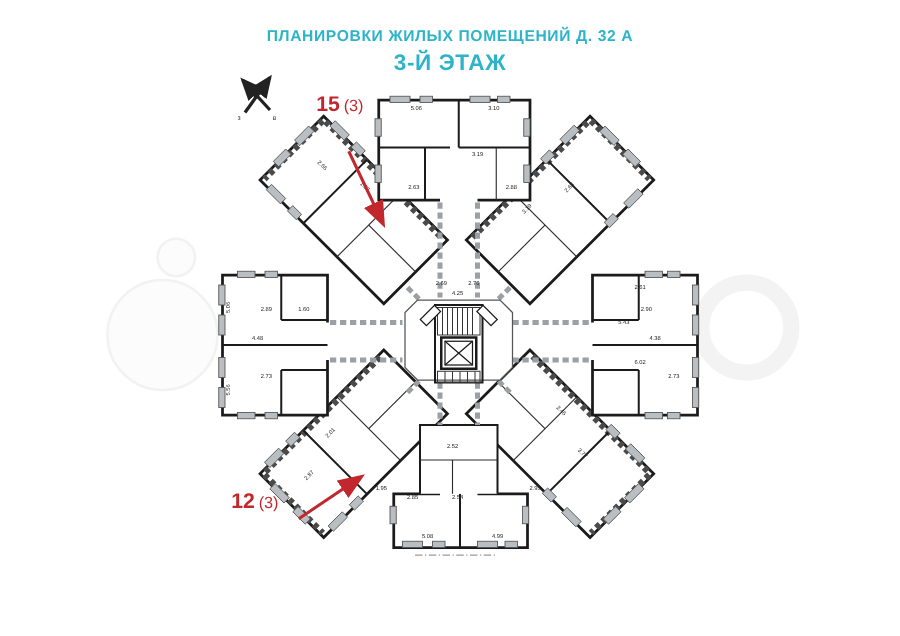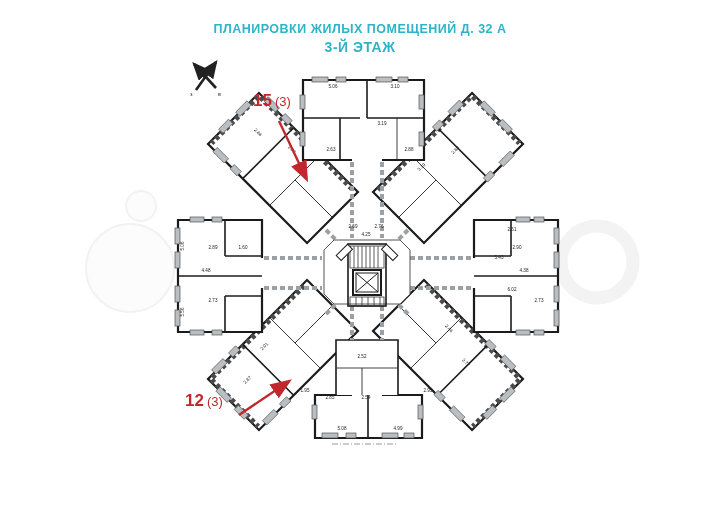--- a/index.html
+++ b/index.html
@@ -1,25 +1,25 @@
 <!DOCTYPE html>
 <html><head>
 <meta charset="utf-8">
 <style>
   html,body{margin:0;padding:0;background:#fff;}
   .stage{position:relative;width:720px;height:509px;background:#ffffff;overflow:hidden;
          font-family:"Liberation Sans", sans-serif;}
   .title{position:absolute;top:22px;left:0;width:720px;text-align:center;
          color:#2db4c8;font-weight:bold;font-size:12.5px;letter-spacing:.5px;line-height:1.25;}
-  .title .l2{font-size:14px;margin-top:1px;}
+  .title .l2{font-size:18px;margin-top:1px;}
   .plan-svg{position:absolute;left:0;top:0;}
   .ann{position:absolute;color:#c1272d;white-space:nowrap;}
   .ann .big{font-size:17px;font-weight:bold;}
   .ann .small{font-size:13px;font-weight:normal;margin-left:3px;}
-  #ann-15{left:253px;top:91px;}
+  #ann-15{left:253px;top:74px;}
   #ann-12{left:185px;top:391px;}
   
   .wall{stroke:#1b1b1b;stroke-width:2.2;fill:none;}
   .wallf{stroke:#1b1b1b;stroke-width:2.2;fill:#ffffff;}
   .part{stroke:#1b1b1b;stroke-width:1.6;fill:none;}
   .thin{stroke:#2a2a2a;stroke-width:0.9;fill:none;}
   .hatch{stroke:#4a4a4a;stroke-width:5;fill:none;stroke-dasharray:4 3;}
   .cor{stroke:#9aa0a4;stroke-width:4;fill:none;stroke-dasharray:5 3;}
   .win{fill:#b9bec2;stroke:#555;stroke-width:0.7;}
   .dim{font-family:"Liberation Sans",sans-serif;font-size:4.6px;fill:#222;}

